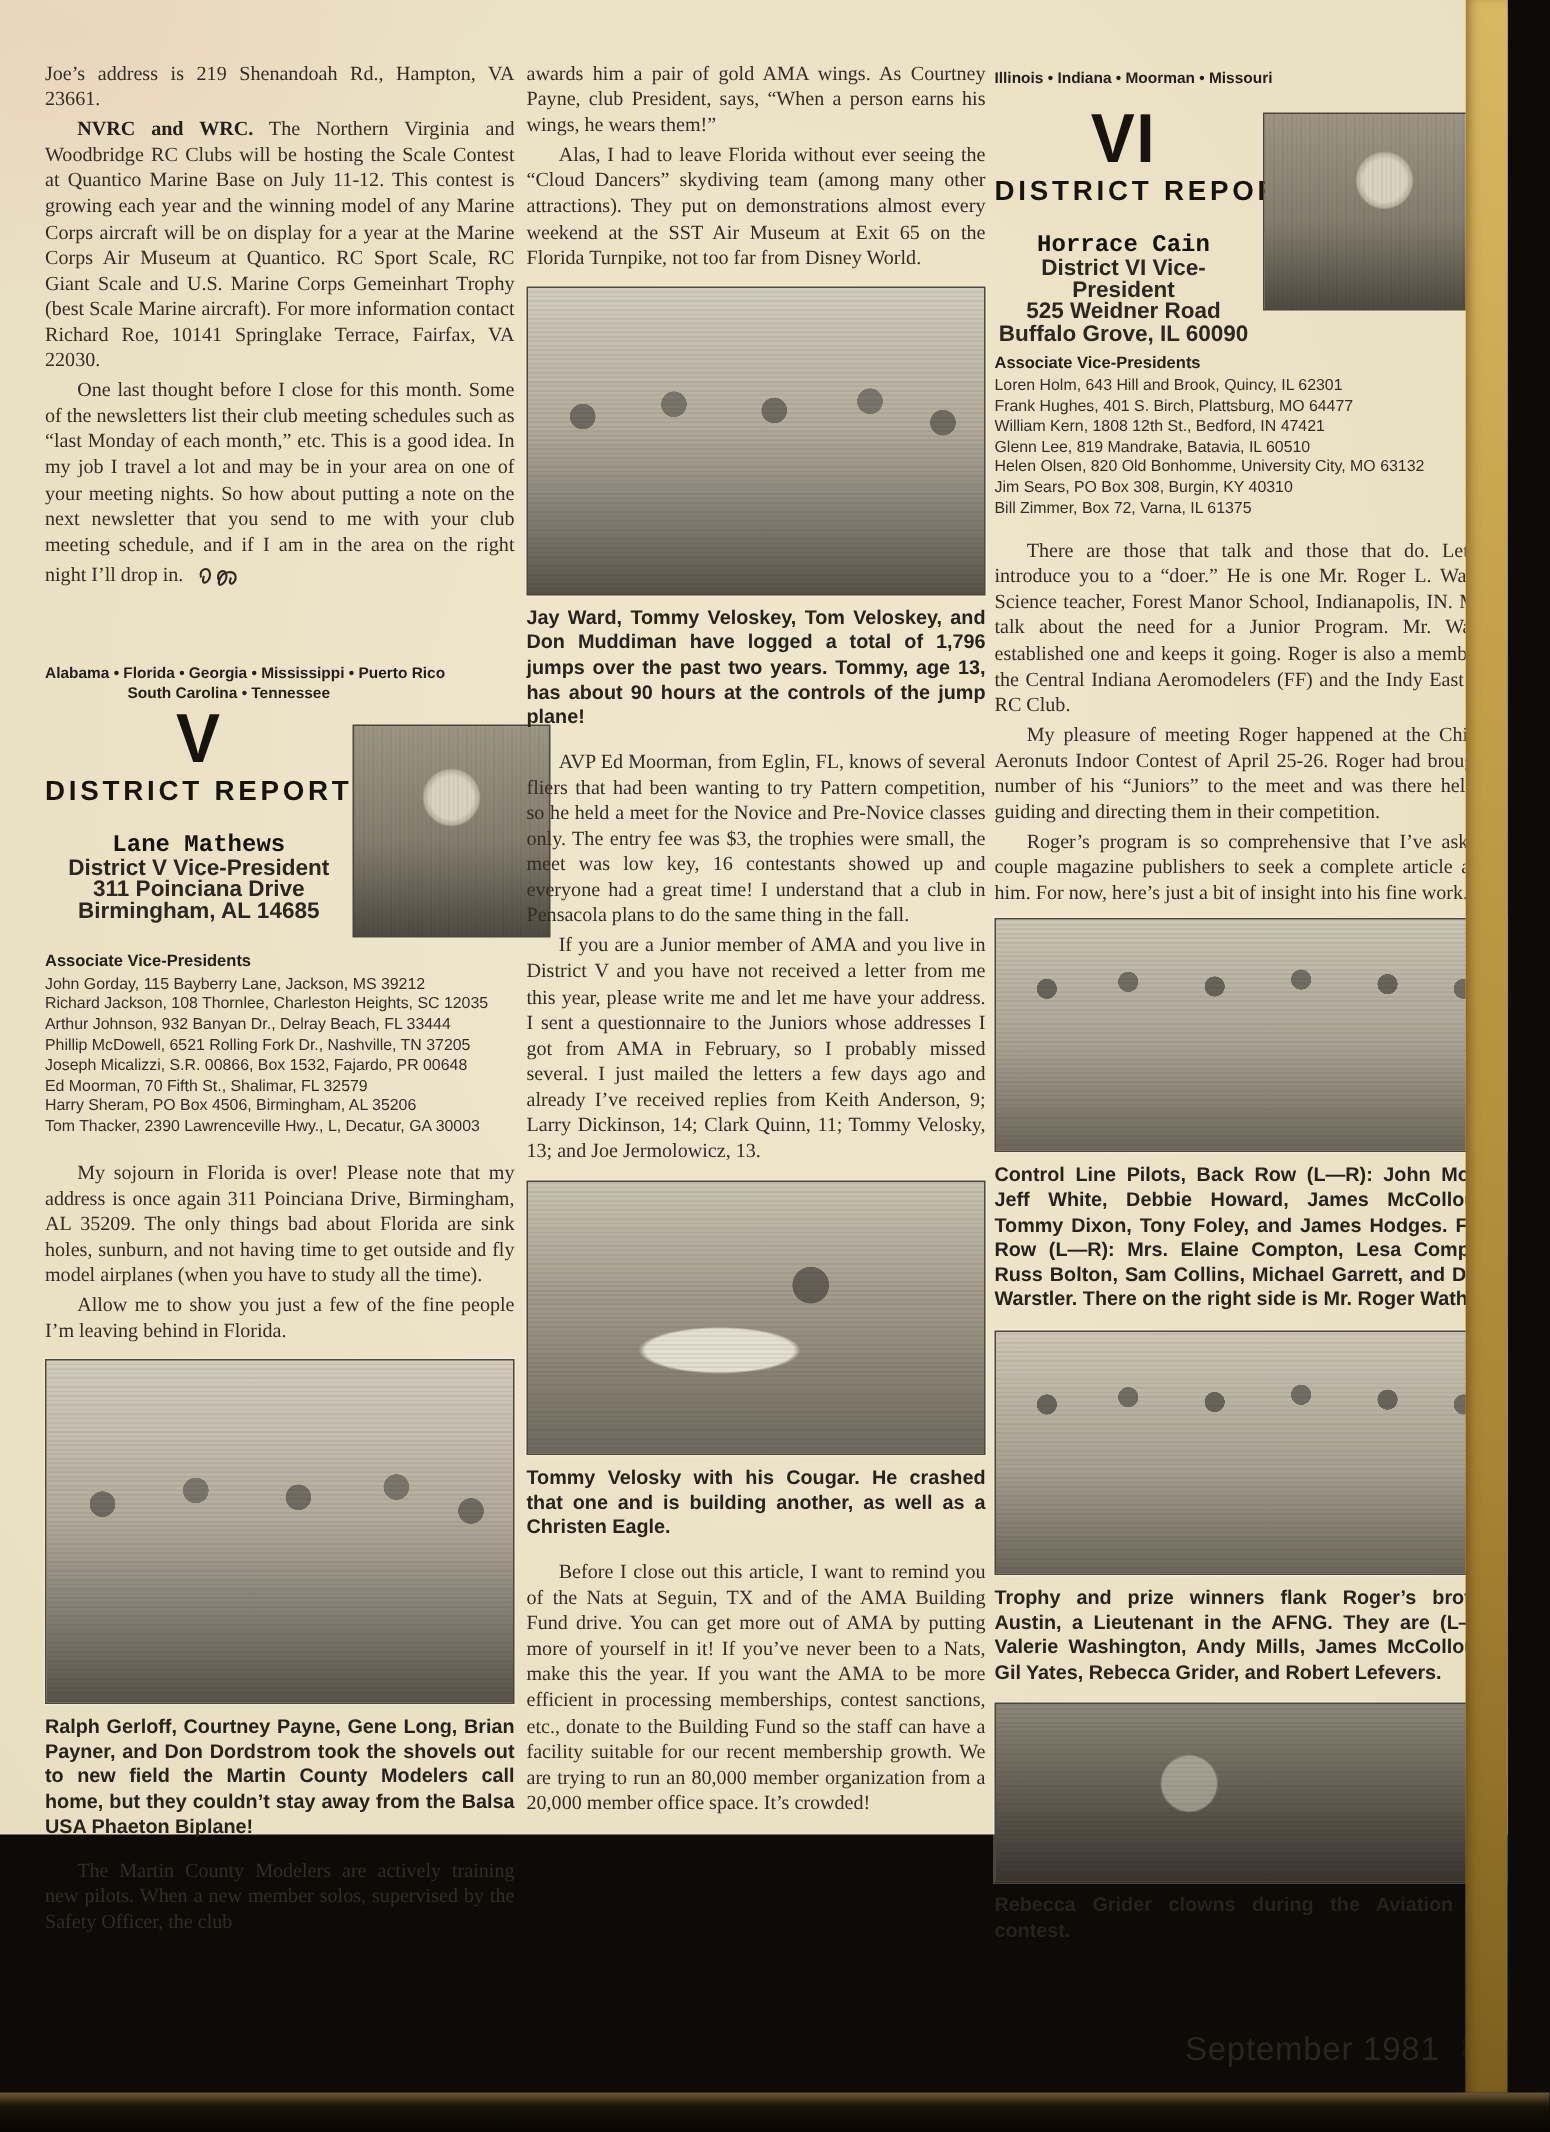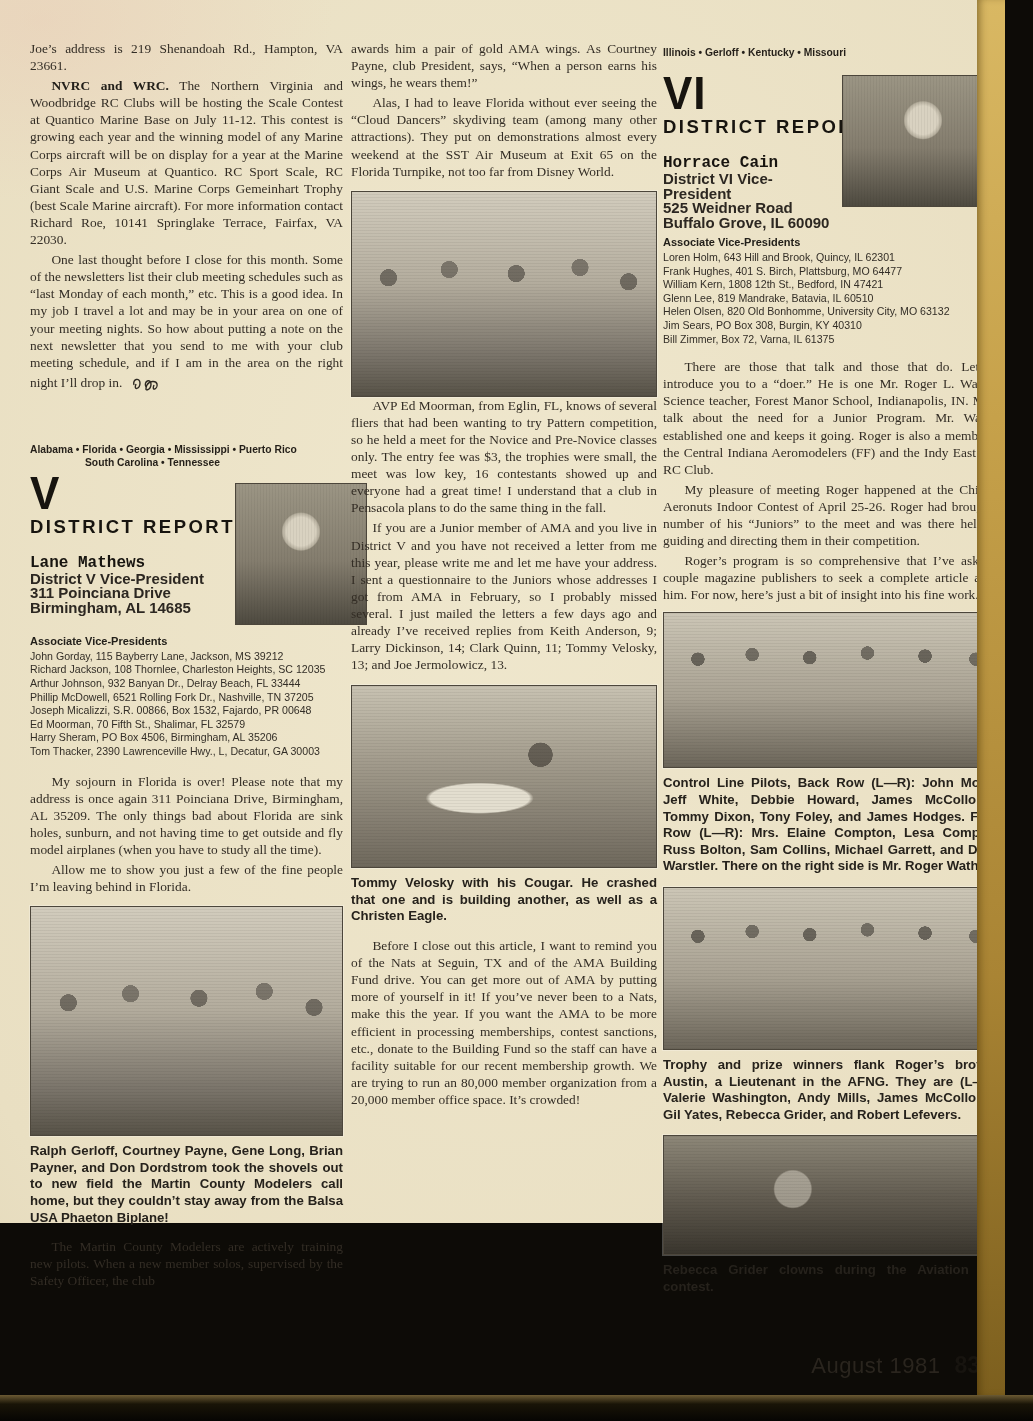--- a/index.html
+++ b/index.html
@@ -44,21 +44,21 @@
     font-size:13.2px;line-height:16.6px;color:#26221c;
     text-align:justify;margin:7px 0 12px 0;
   }
 
   
   .states{
     font-family:"Liberation Sans", sans-serif;font-weight:bold;
     font-size:10.3px;line-height:13px;color:#241f19;margin-bottom:2px;
   }
   .states .l2{padding-left:55px;display:block;}
-  .dr-flex{display:flex;justify-content:space-between;align-items:flex-start;}
+  .dr-flex{display:flex;justify-content:space-between;align-items:flex-start;text-align:center;}
   .numeral{
     font-family:"Liberation Sans", sans-serif;font-weight:bold;
     font-size:44px;line-height:42px;color:#17140f;letter-spacing:1px;
     transform:scaleY(1.05);transform-origin:left top;
   }
   .dr-title{
     font-family:"Liberation Sans", sans-serif;font-weight:bold;
     font-size:18.5px;line-height:24px;letter-spacing:2.5px;color:#17140f;
     margin-top:2px;white-space:nowrap;
   }
@@ -200,32 +200,33 @@
     <div class="photo ph-group" style="height:230px;"></div>
     <div class="caption"><span>Ralph Gerloff, Courtney Payne, Gene Long, Brian Payner, and Don Dordstrom took the shovels out to new field the Martin County Modelers call home, but they couldn’t stay away from the Balsa USA Phaeton Biplane!</span></div>
     <p class="para indent"><span>The Martin County Modelers are actively training new pilots. When a new member solos, supervised by the Safety Officer, the club</span></p>
   </div>
 
   <div class="col col-mid">
     <p class="para"><span>awards him a pair of gold AMA wings. As Courtney Payne, club President, says, “When a person earns his wings, he wears them!”</span></p>
     <p class="para indent"><span>Alas, I had to leave Florida without ever seeing the “Cloud Dancers” skydiving team (among many other attractions). They put on demonstrations almost every weekend at the SST Air Museum at Exit 65 on the Florida Turnpike, not too far from Disney World.</span></p>
     <div style="height:8px;"></div>
     <div class="photo ph-group" style="height:206px;"></div>
+    <div class="caption"><span>Jay Ward, Tommy Veloskey, Tom Veloskey, and Don Muddiman have logged a total of 1,796 jumps over the past two years. Tommy, age 13, has about 90 hours at the controls of the jump plane!</span></div>
     <p class="para indent"><span>AVP Ed Moorman, from Eglin, FL, knows of several fliers that had been wanting to try Pattern competition, so he held a meet for the Novice and Pre-Novice classes only. The entry fee was $3, the trophies were small, the meet was low key, 16 contestants showed up and everyone had a great time! I understand that a club in Pensacola plans to do the same thing in the fall.</span></p>
     <p class="para indent"><span>If you are a Junior member of AMA and you live in District V and you have not received a letter from me this year, please write me and let me have your address. I sent a questionnaire to the Juniors whose addresses I got from AMA in February, so I probably missed several. I just mailed the letters a few days ago and already I’ve received replies from Keith Anderson, 9; Larry Dickinson, 14; Clark Quinn, 11; Tommy Velosky, 13; and Joe Jermolowicz, 13.</span></p>
     <div style="height:9px;"></div>
     <div class="photo ph-field" style="height:183px;"></div>
     <div class="caption"><span>Tommy Velosky with his Cougar. He crashed that one and is building another, as well as a Christen Eagle.</span></div>
     <p class="para indent"><span>Before I close out this article, I want to remind you of the Nats at Seguin, TX and of the AMA Building Fund drive. You can get more out of AMA by putting more of yourself in it! If you’ve never been to a Nats, make this the year. If you want the AMA to be more efficient in processing memberships, contest sanctions, etc., donate to the Building Fund so the staff can have a facility suitable for our recent membership growth. We are trying to run an 80,000 member organization from a 20,000 member office space. It’s crowded!</span></p>
   </div>
 
   <div class="col col-right">
     <div>
       <div class="states">
-        <span>Illinois  •  Gerloff  •  Kentucky  •  Missouri</span>
+        <span>Illinois  •  Indiana  •  Moorman  •  Missouri</span>
       </div>
       <div class="dr-flex">
         <div style="width:172px;">
           <div style="height:10px;"></div>
           <div class="numeral">VI</div>
           <div class="dr-title">DISTRICT REPORT</div>
           <div class="officer">
             <div class="officer-name">Horrace Cain</div>
             <div class="officer-line">District VI Vice-President</div>
             <div class="officer-line">525 Weidner Road</div>
@@ -253,19 +254,19 @@
     <div style="height:6px;"></div>
     <div class="photo ph-lineup" style="height:156px;"></div>
     <div class="caption"><span>Control Line Pilots, Back Row (L—R): John Moore, Jeff White, Debbie Howard, James McCollough, Tommy Dixon, Tony Foley, and James Hodges. Front Row (L—R): Mrs. Elaine Compton, Lesa Compton, Russ Bolton, Sam Collins, Michael Garrett, and David Warstler. There on the right side is Mr. Roger Wathen.</span></div>
     <div class="photo ph-lineup" style="height:163px;"></div>
     <div class="caption"><span>Trophy and prize winners flank Roger’s brother, Austin, a Lieutenant in the AFNG. They are (L—R): Valerie Washington, Andy Mills, James McCollough, Gil Yates, Rebecca Grider, and Robert Lefevers.</span></div>
     <div class="photo ph-dark" style="height:120px;"></div>
     <div class="caption"><span>Rebecca Grider clowns during the Aviation Day contest.</span></div>
   </div>
 
   <div class="footer">
-    <span class="footer-issue">August 1981</span>
+    <span class="footer-issue">September 1981</span>
     <span class="footer-page">83</span>
   </div>
 
   <div class="edge-right"></div>
 </div>
 <div class="edge-bottom"></div>
 
 </body></html>

